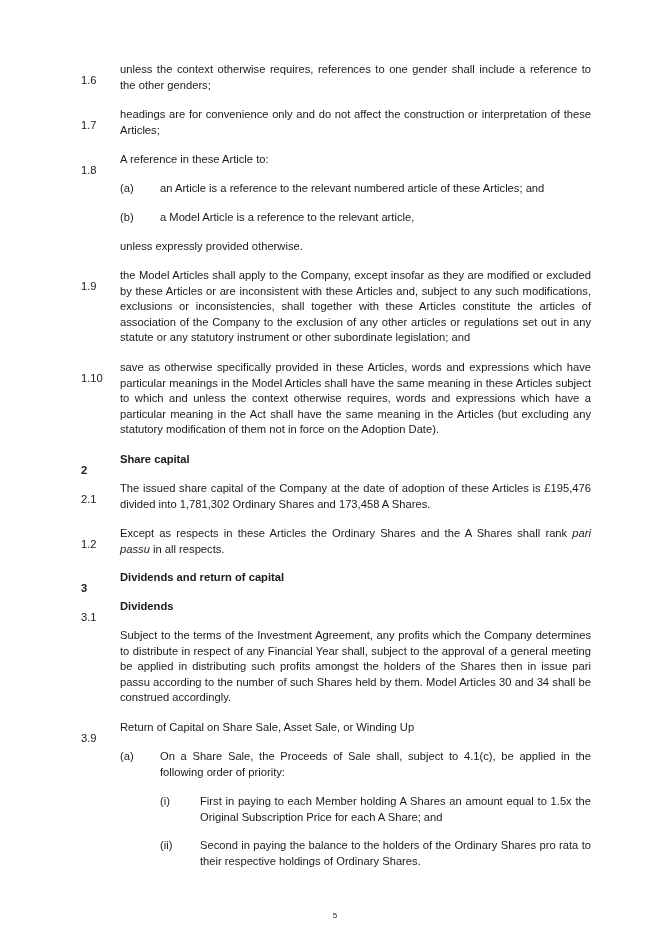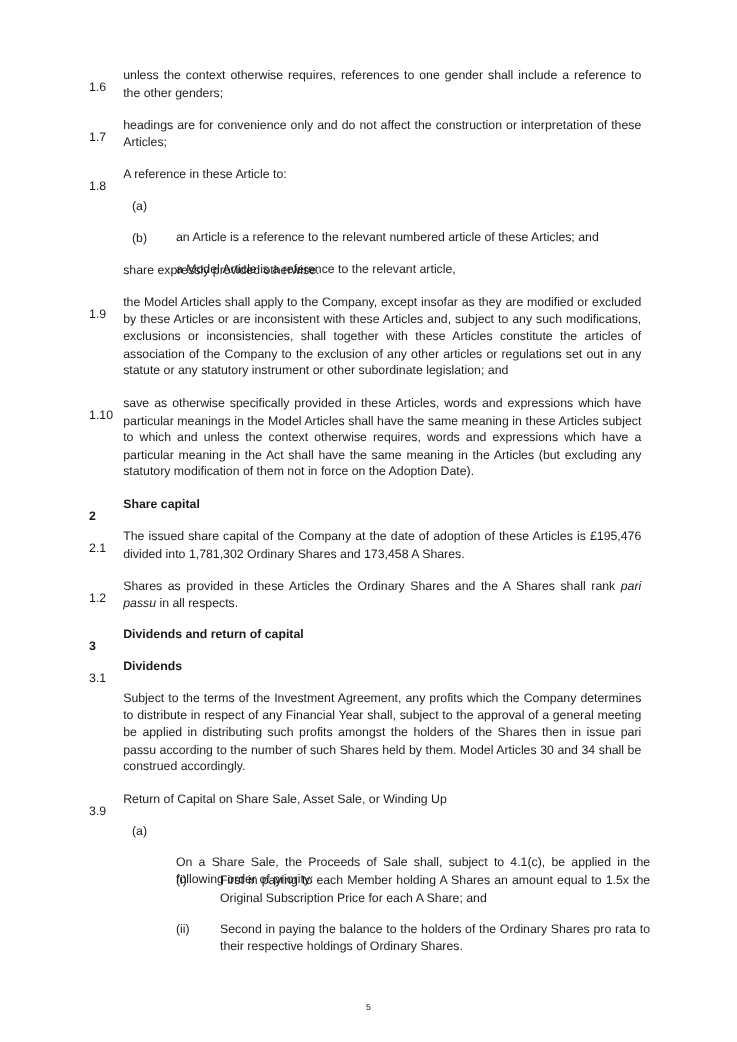--- a/index.html
+++ b/index.html
@@ -2,23 +2,23 @@
 <html><head>
   <meta charset="utf-8">
   <style>
     html, body { margin: 0; padding: 0; background: #ffffff; }
     body {
       width: 670px; height: 947px; position: relative; overflow: hidden;
       font-family: "Liberation Sans", sans-serif; font-size: 11.2px; color: #1a1a1a;
     }
     .blk { position: absolute; line-height: 15.5px; }
     .num { position: absolute; left: 81px; margin-top: 11px; }
-    .txt { position: absolute; left: 112px; width: 471px; text-align: justify; }
+    .txt { position: absolute; left: 120px; width: 471px; text-align: justify; }
     .sub-num { position: absolute; left: 120px; }
-    .sub-txt { position: absolute; left: 160px; width: 431px; text-align: justify; margin-top: 28px; }
+    .sub-txt { position: absolute; left: 160px; width: 431px; text-align: justify; }
     .ssub-num { position: absolute; left: 160px; }
     .ssub-txt { position: absolute; left: 200px; width: 391px; text-align: justify; }
     .bold { font-weight: bold; }
     .page-num { position: absolute; left: 0; width: 670px; top: 911px; text-align: center; font-size: 8px; }
     .justify-last { text-align-last: left; }
   </style>
 </head>
 <body>
 
 <div>
@@ -39,21 +39,21 @@
   </div>
   <div class="blk" style="top:181px;">
     <span class="sub-num">(a)</span>
     <span class="sub-txt">an Article is a reference to the relevant numbered article of these Articles; and</span>
   </div>
   <div class="blk" style="top:210px;">
     <span class="sub-num">(b)</span>
     <span class="sub-txt">a Model Article is a reference to the relevant article,</span>
   </div>
   <div class="blk" style="top:239px;">
-    <span class="txt">share expressly provided otherwise.</span>
+    <span class="txt">unless expressly provided otherwise.</span>
   </div>
 
   <div class="blk" style="top:268px;">
     <span class="num">1.9</span>
     <span class="txt justify-last">the Model Articles shall apply to the Company, except insofar as they are modified or excluded by these Articles or are inconsistent with these Articles and, subject to any such modifications, exclusions or inconsistencies, shall together with these Articles constitute the articles of association of the Company to the exclusion of any other articles or regulations set out in any statute or any statutory instrument or other subordinate legislation; and</span>
   </div>
 
   <div class="blk" style="top:360px;">
     <span class="num">1.10</span>
     <span class="txt justify-last">save as otherwise specifically provided in these Articles, words and expressions which have particular meanings in the Model Articles shall have the same meaning in these Articles subject to which and unless the context otherwise requires, words and expressions which have a particular meaning in the Act shall have the same meaning in the Articles (but excluding any statutory modification of them not in force on the Adoption Date).</span>
@@ -64,21 +64,21 @@
     <span class="txt">Share capital</span>
   </div>
 
   <div class="blk" style="top:481px;">
     <span class="num">2.1</span>
     <span class="txt justify-last">The issued share capital of the Company at the date of adoption of these Articles is £195,476 divided into 1,781,302 Ordinary Shares and 173,458 A Shares.</span>
   </div>
 
   <div class="blk" style="top:526px;">
     <span class="num">1.2</span>
-    <span class="txt justify-last"><span>Shares as provided in these Articles the Ordinary Shares and the A Shares shall rank </span><i>pari passu</i><span> in all respects.</span></span>
+    <span class="txt justify-last"><span>Except as respects in these Articles the Ordinary Shares and the A Shares shall rank </span><i>pari passu</i><span> in all respects.</span></span>
   </div>
 
   <div class="blk bold" style="top:570px;">
     <span class="num">3</span>
     <span class="txt">Dividends and return of capital</span>
   </div>
 
   <div class="blk" style="top:599px;">
     <span class="num">3.1</span>
     <span class="txt bold">Dividends</span>

